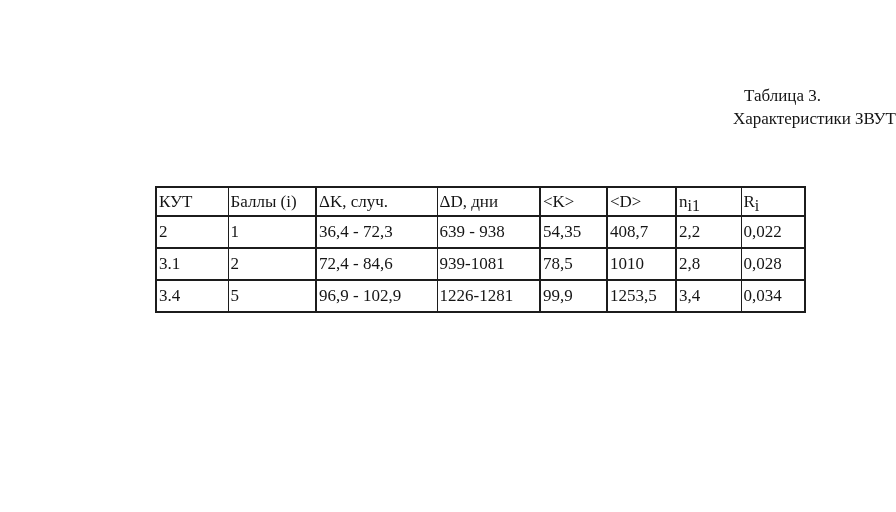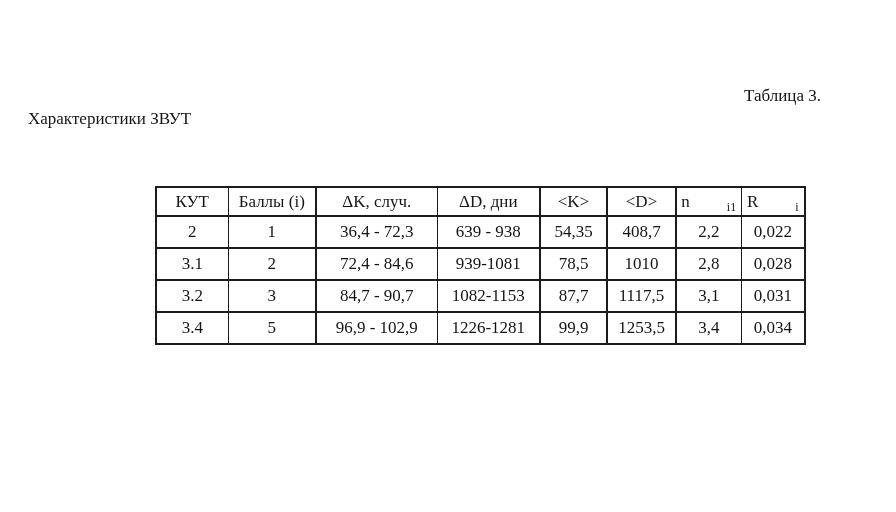--- a/index.html
+++ b/index.html
@@ -20,55 +20,54 @@
     top: 86px;
     right: 75px;
     font-size: 17px;
     white-space: nowrap;
   }
   .headings {
     position: absolute;
     top: 107px;
     left: 28px;
     width: 868px;
-    text-align: left;
+    text-align: right;
     font-size: 17px;
     line-height: 23px;
   }
   table.data {
     position: absolute;
     left: 155px;
     top: 186px;
     border-collapse: collapse;
     table-layout: fixed;
     border: 2px solid #1c1c1c;
   }
   table.data th,
   table.data td {
     border: solid #1c1c1c;
     border-width: 2px 1px;
-    text-align: center;
+    text-align: left;
     vertical-align: middle;
     font-size: 17px;
     font-weight: normal;
     padding: 0 2px;
     overflow: hidden;
     white-space: nowrap;
   }
   table.data th.thick-r,
   table.data td.thick-r {
     border-right-width: 2px;
     border-radius: 8px;
   }
   thead tr { height: 29px; }
   tbody tr { height: 32px; }
   sub {
-    font-size: 12px;
+    font-size: 16px;
     line-height: 0;
-    margin-left: 37px;
   }
 </style>
 </head>
 <body>
 
 <div class="table-label">Таблица 3.</div>
 
 <div class="headings">
   <div>Характеристики ЗВУТ</div>
 </div>
@@ -111,30 +110,20 @@
       <td>3.1</td>
       <td class="thick-r">2</td>
       <td>72,4 - 84,6</td>
       <td class="thick-r">939-1081</td>
       <td class="thick-r">78,5</td>
       <td class="thick-r">1010</td>
       <td>2,8</td>
       <td>0,028</td>
     </tr>
     <tr>
-      <td>3.2</td>
-      <td class="thick-r">3</td>
-      <td>84,7 - 90,7</td>
-      <td class="thick-r">1082-1153</td>
-      <td class="thick-r">87,7</td>
-      <td class="thick-r">1117,5</td>
-      <td>3,1</td>
-      <td>0,031</td>
-    </tr>
-    <tr>
       <td>3.4</td>
       <td class="thick-r">5</td>
       <td>96,9 - 102,9</td>
       <td class="thick-r">1226-1281</td>
       <td class="thick-r">99,9</td>
       <td class="thick-r">1253,5</td>
       <td>3,4</td>
       <td>0,034</td>
     </tr>
   </tbody>

